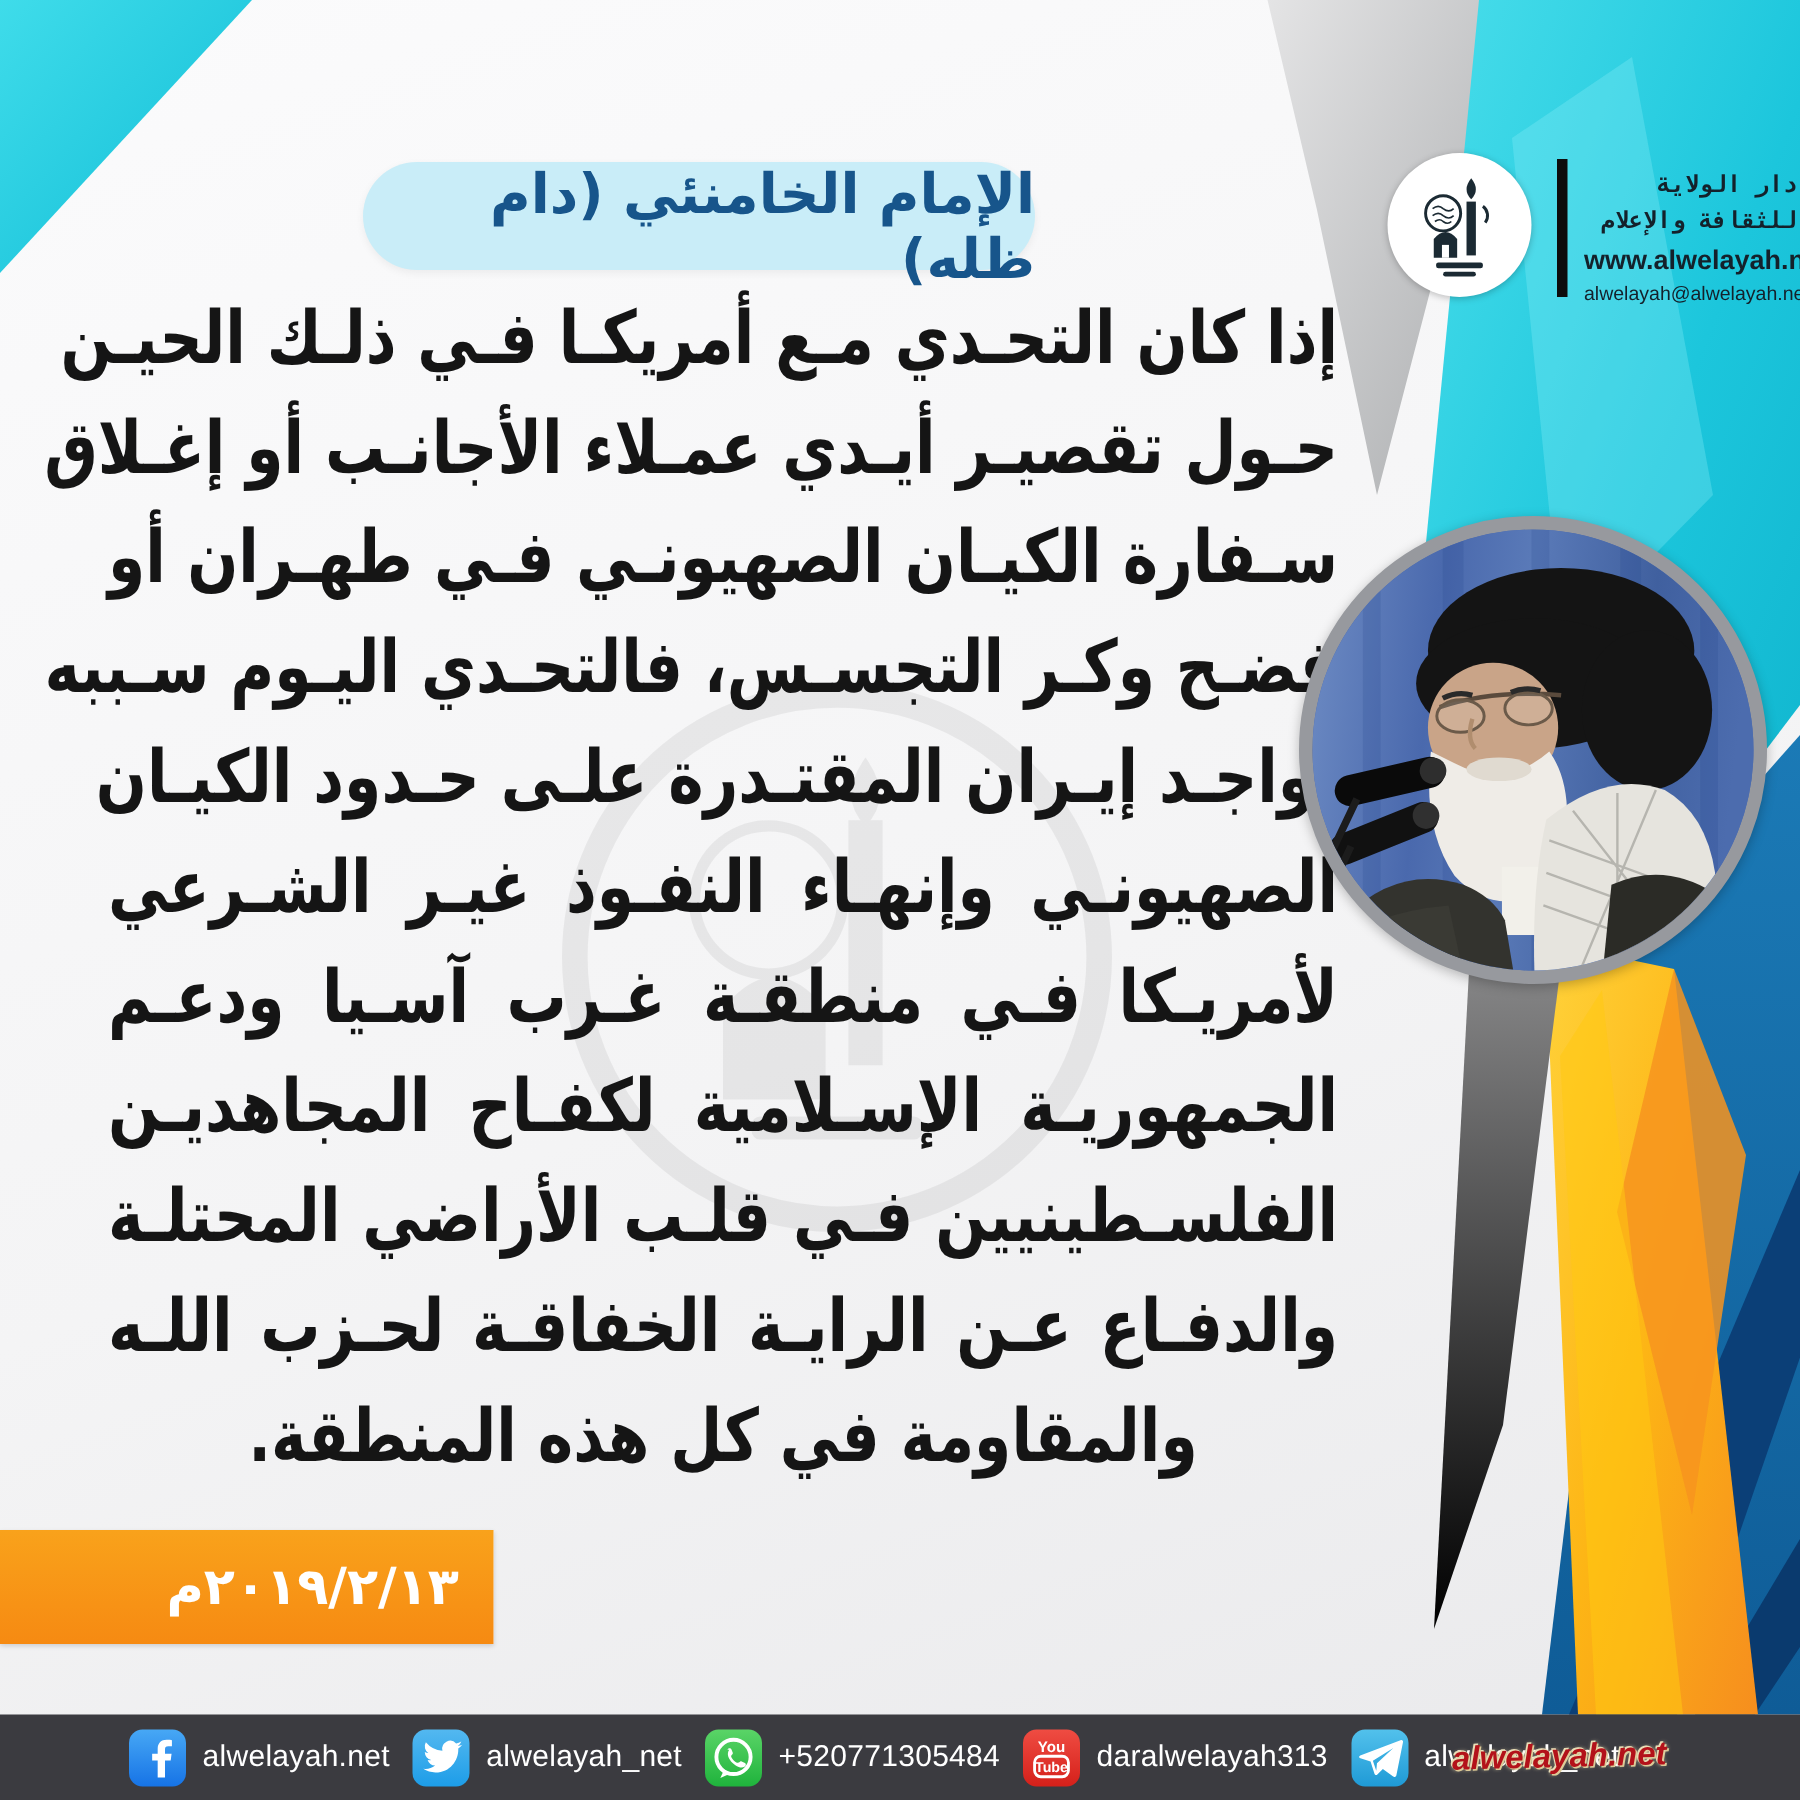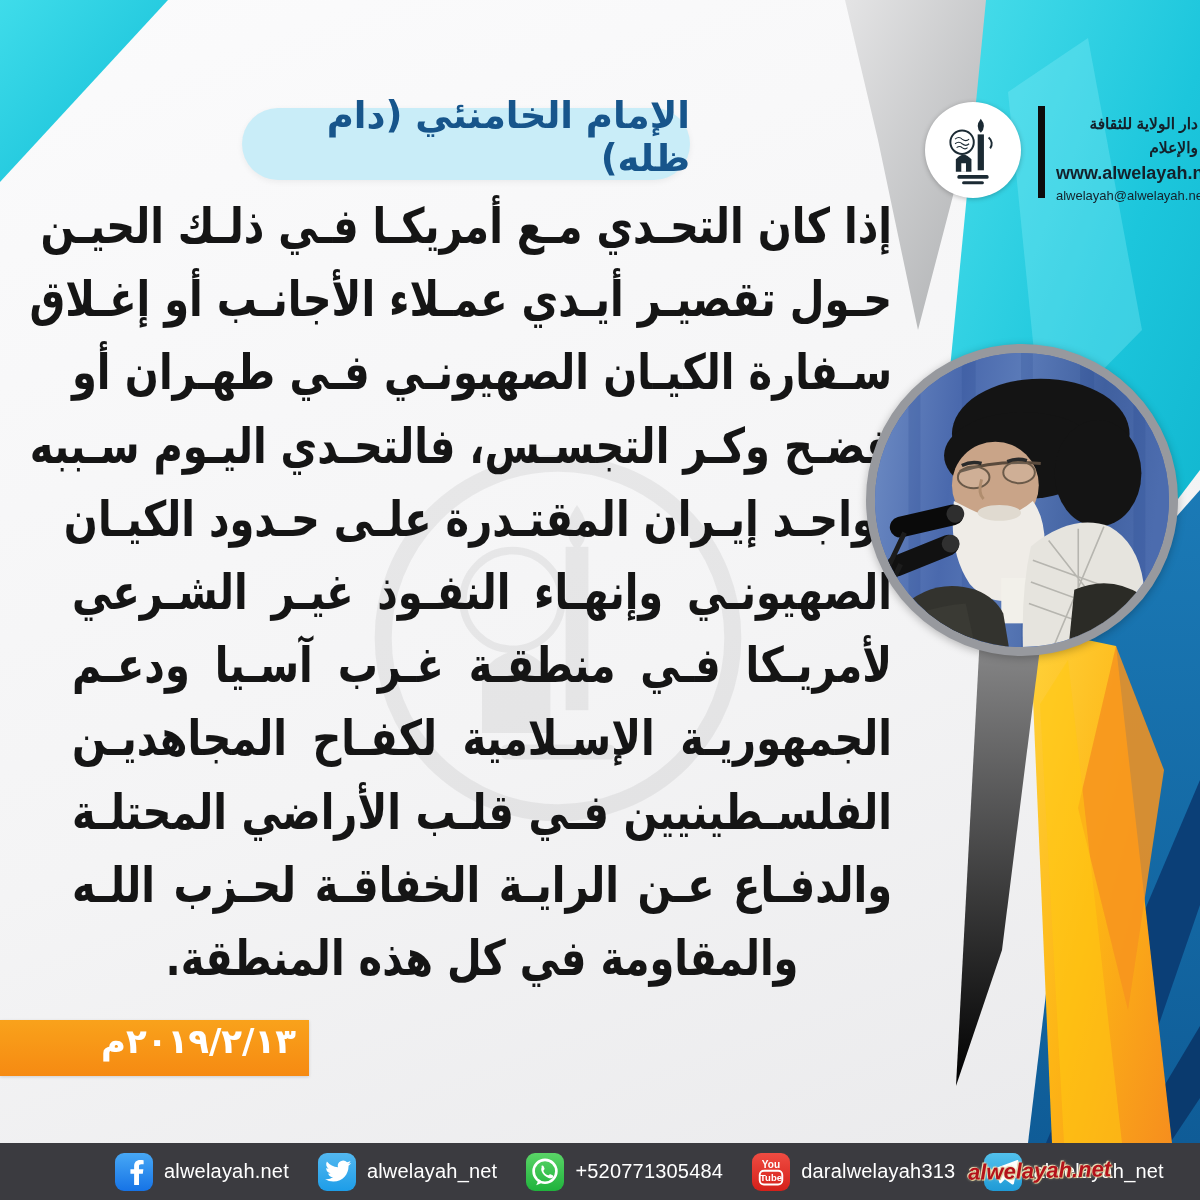--- a/index.html
+++ b/index.html
@@ -4,63 +4,63 @@
 <style>
   html,body{margin:0;padding:0;background:#222;}
   .stage{position:relative;width:1200px;height:1200px;margin:0 auto;overflow:hidden;
          background:linear-gradient(160deg,#fbfbfc 0%,#f4f4f5 55%,#e9e9eb 100%);
          font-family:"DejaVu Sans",sans-serif;}
   .abs{position:absolute;}
   svg{display:block;}
 
   
   .badge{left:242px;top:108px;width:448px;height:72px;border-radius:38px;
-         background:#c9edf8;display:flex;align-items:flex-end;justify-content:center;
+         background:#c9edf8;display:flex;align-items:flex-start;justify-content:center;
          color:#17558b;font-size:37px;font-weight:700;direction:rtl;
          box-shadow:0 2px 6px rgba(0,0,0,.06);}
 
   
   .org-circle{left:925px;top:102px;width:96px;height:96px;border-radius:50%;background:#fff;
               box-shadow:0 1px 5px rgba(0,0,0,.25);display:flex;align-items:center;justify-content:center;}
   .org-bar{left:1038px;top:106px;width:7px;height:92px;background:#0d0d0d;}
   .org-text{left:1056px;top:112px;width:142px;color:#14212b;direction:rtl;text-align:right;}
-  .org-name{font-size:15.5px;font-weight:700;line-height:24px;font-family:Liberation Sans, sans-serif;}
+  .org-name{font-size:15.5px;font-weight:700;line-height:24px;font-family:Liberation Mono, monospace;}
   .org-site{font-size:18px;font-weight:700;line-height:26px;direction:ltr;text-align:left;font-family:"Liberation Sans",sans-serif;}
   .org-mail{font-size:13px;line-height:20px;direction:ltr;text-align:left;font-family:"Liberation Sans",sans-serif;}
 
   
   .quote{left:72px;top:262px;width:820px;height:660px;direction:rtl;color:#151515;
          font-size:40px;font-weight:700;transform:scaleY(1.22);transform-origin:50% 50%;}
   .q-line{height:60px;line-height:60px;white-space:nowrap;text-align:justify;text-align-last:justify;}
   .q-line.last{text-align:center;text-align-last:center;}
 
   
   .ghost{left:368px;top:448px;opacity:.07;pointer-events:none;}
 
   
   .date-strip{left:0;top:1020px;width:307px;height:54px;
               background:linear-gradient(180deg,#f9a21b 0%,#f68a12 100%);
-              display:flex;align-items:flex-start;justify-content:flex-start;
-              direction:rtl;padding:1px;box-shadow:0 1px 3px rgba(0,0,0,.15);}
+              display:flex;align-items:center;justify-content:flex-start;
+              direction:rtl;padding:11px;box-shadow:0 1px 3px rgba(0,0,0,.15);}
   .date-strip span{display:block;width:100%;text-align:left;padding-left:14px;direction:rtl;unicode-bidi:plaintext;
                    color:#fff;font-size:34px;font-weight:700;}
   
   .date-strip span{text-align:right;padding-left:0;padding-right:12px;}
 
   
   .portrait{left:866px;top:344px;width:312px;height:312px;border-radius:50%;
             border:9px solid #97999e;box-sizing:border-box;overflow:hidden;
             box-shadow:0 2px 8px rgba(0,0,0,.25);background:#4a69ad;}
 
   
   .footer{left:0;top:1143px;width:1200px;height:57px;background:#3b3b40;
           display:flex;align-items:center;justify-content:space-between;
           padding:0 120px 0 86px;box-sizing:border-box;z-index:6;}
   .f-item{display:flex;align-items:center;gap:11px;}
-  .f-icon{width:38px;height:38px;border-radius:9px;flex:0 0 38px;margin-left:29px;}
+  .f-icon{width:38px;height:38px;border-radius:9px;flex:0 0 38px;}
   .f-label{color:#fff;font-size:20px;font-family:"Liberation Sans",sans-serif;letter-spacing:.2px;white-space:nowrap;}
   .bg-fb{background:linear-gradient(180deg,#47a8f5,#1673e6);}
   .bg-tw{background:linear-gradient(180deg,#53b8f0,#1d9de8);}
   .bg-wa{background:linear-gradient(180deg,#5ad467,#1fb33c);}
   .bg-yt{background:linear-gradient(180deg,#ef4c42,#d5201a);}
   .bg-ig{background:radial-gradient(circle at 30% 108%,#fed373 8%,#f15245 35%,#d92e7f 55%,#9b36b7 75%,#515ecf 95%);}
   .bg-tg{background:linear-gradient(180deg,#52c1ec,#1f9ad6);}
 
   .red-mark{left:968px;top:1158px;z-index:7;color:#b3121a;font-size:22px;font-weight:700;font-style:italic;
             font-family:"Liberation Sans",sans-serif;transform:rotate(-1.5deg);

